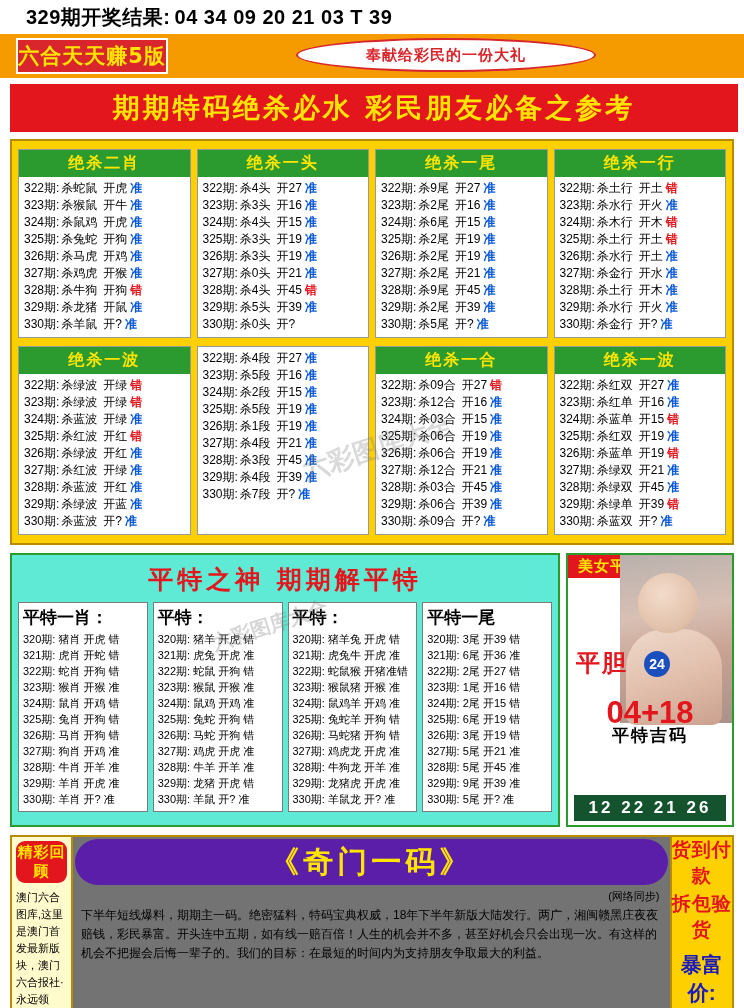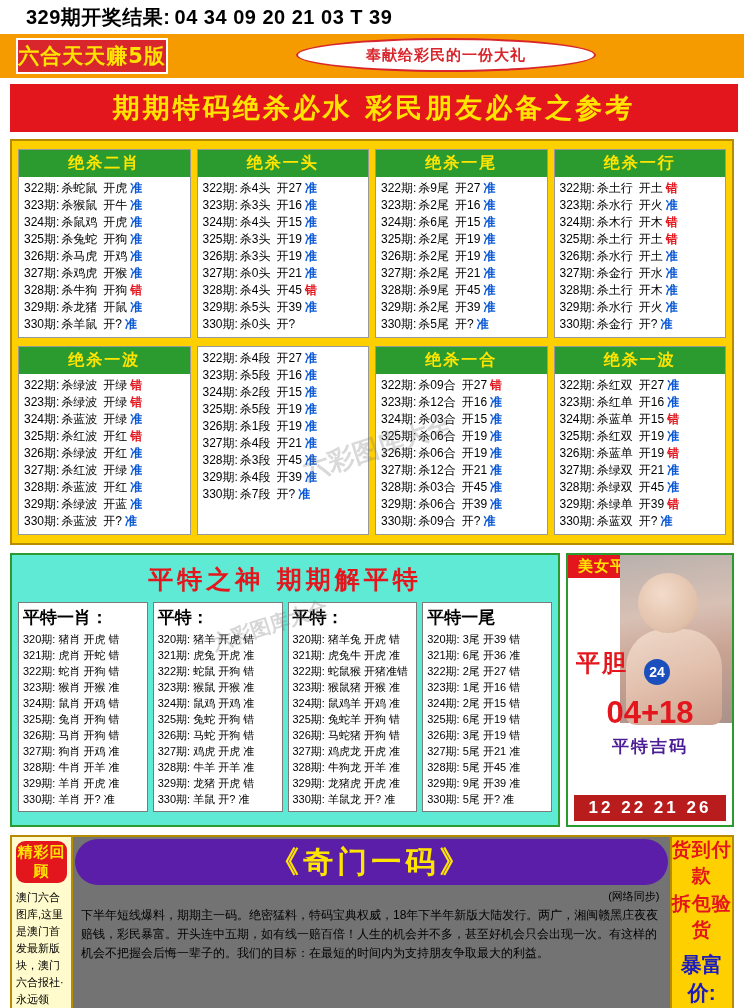--- a/index.html
+++ b/index.html
@@ -163,36 +163,36 @@
     position:absolute; left:6px; top:74px; width:96px; height:96px;
     background: linear-gradient(160deg,#efd9cb 0%, #e2c0ad 50%, #caa18e 100%);
     border-radius: 40% 40% 10% 10%;
   }
   .girl-sub {
     position: absolute; left: 8px; top: 92px;
     font-size: 24px; font-weight: bold; color:#e4161d;
     letter-spacing: 2px;
   }
   .circle-num {
-    position:absolute; left:76px; top:104px;
+    position:absolute; left:76px; top:96px;
     width: 26px; height: 26px; border-radius:50%;
     background:#1b4fbe; color:#fff; font-size:14px; font-weight:bold;
     display:flex; align-items:center; justify-content:center;
   }
   .big-code {
     position:absolute; left:0; right:0; top: 140px;
     text-align:center; color:#e4161d; font-size: 31px; font-weight: bold;
   }
   .lucky-label {
-    position:absolute; left:0; right:0; top: 180px;
-    text-align:center; color:#4c1d95; font-size: 17px; font-weight: bold; letter-spacing:2px;
+    position:absolute; left:0; right:0; top: 169px;
+    text-align:center; color:#000000; font-size: 17px; font-weight: bold; letter-spacing:2px;
   }
   .lucky-nums {
     position:absolute; left:6px; right:6px; bottom:4px;
-    background:#b91c1c; color:#fff; font-size:17px; font-weight:bold;
+    background:#14532d; color:#fff; font-size:17px; font-weight:bold;
     text-align:center; padding: 3px 0; letter-spacing:3px;
   }
 
   
   .bottom-sec {
     margin: 8px 10px 0 10px;
     border: 2px solid #b88c00;
     background: #ffd000;
     display: flex;
     height: 183px;

